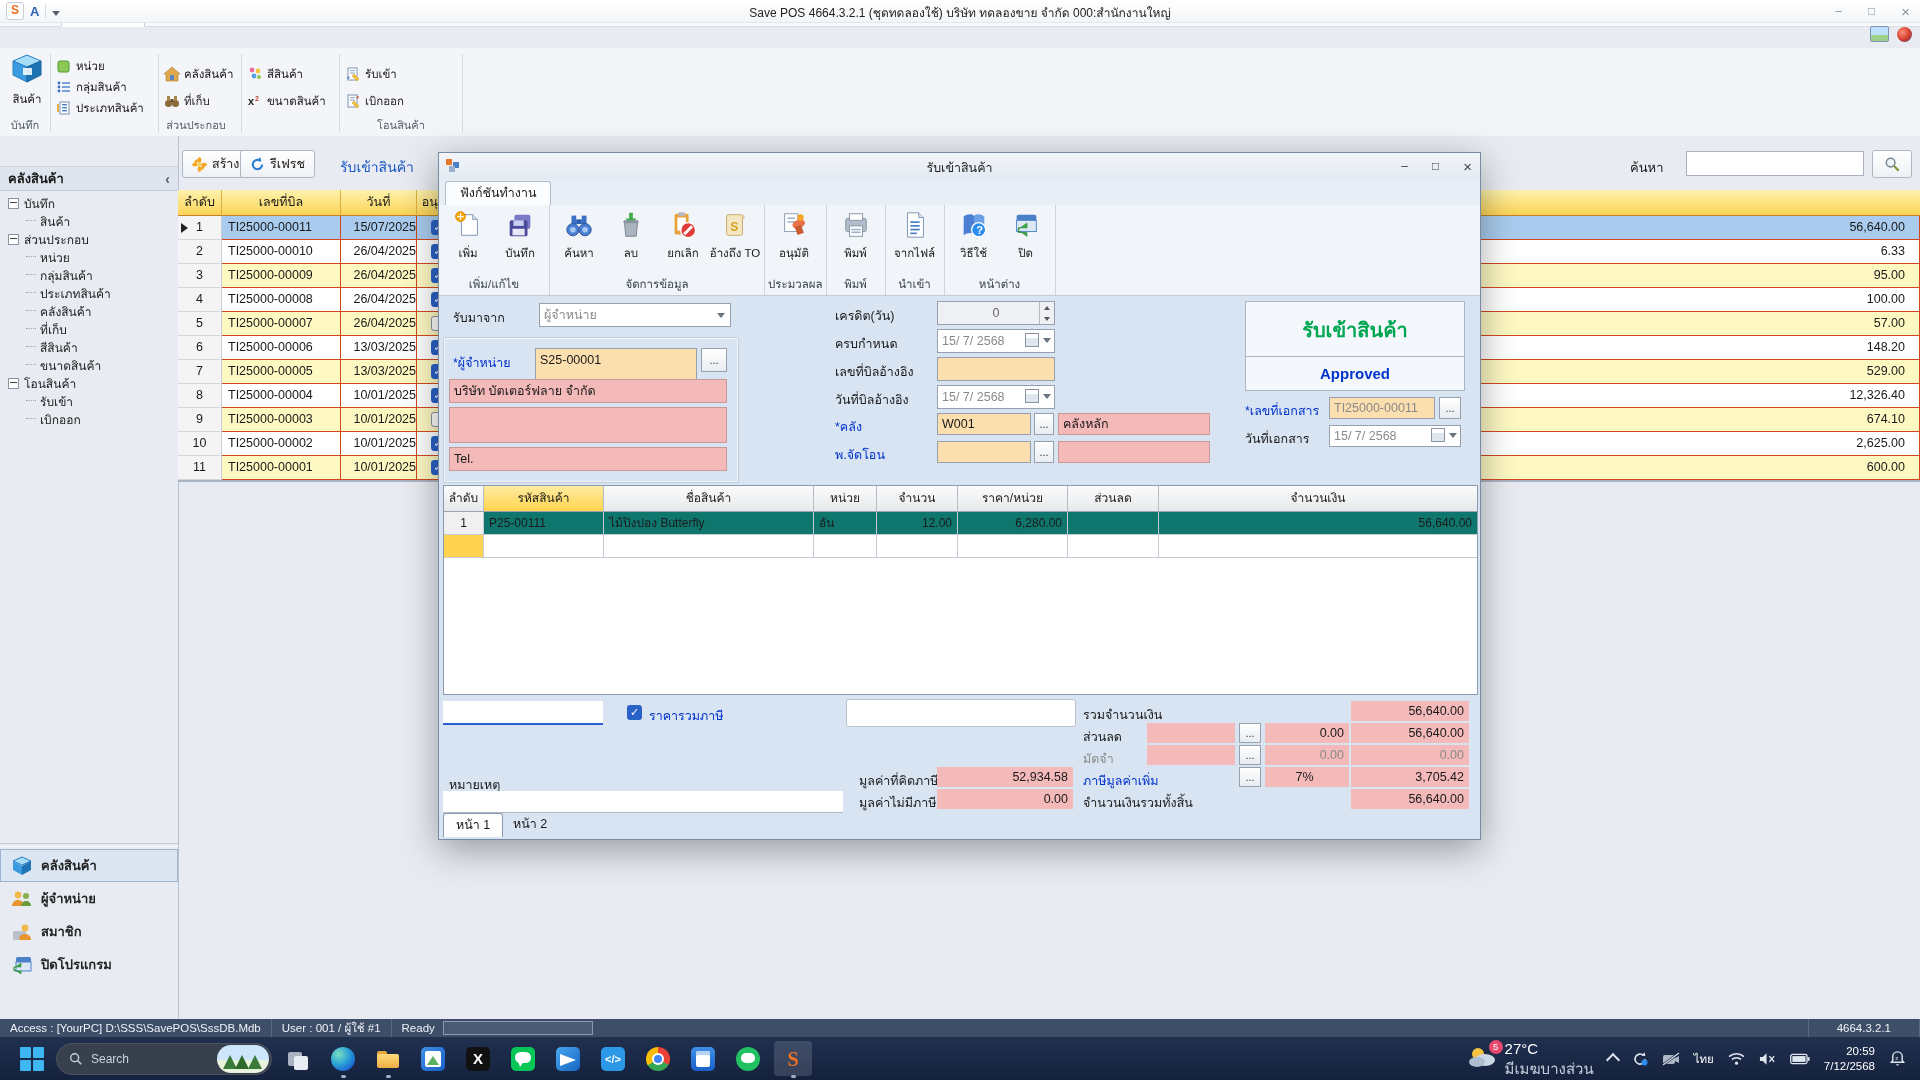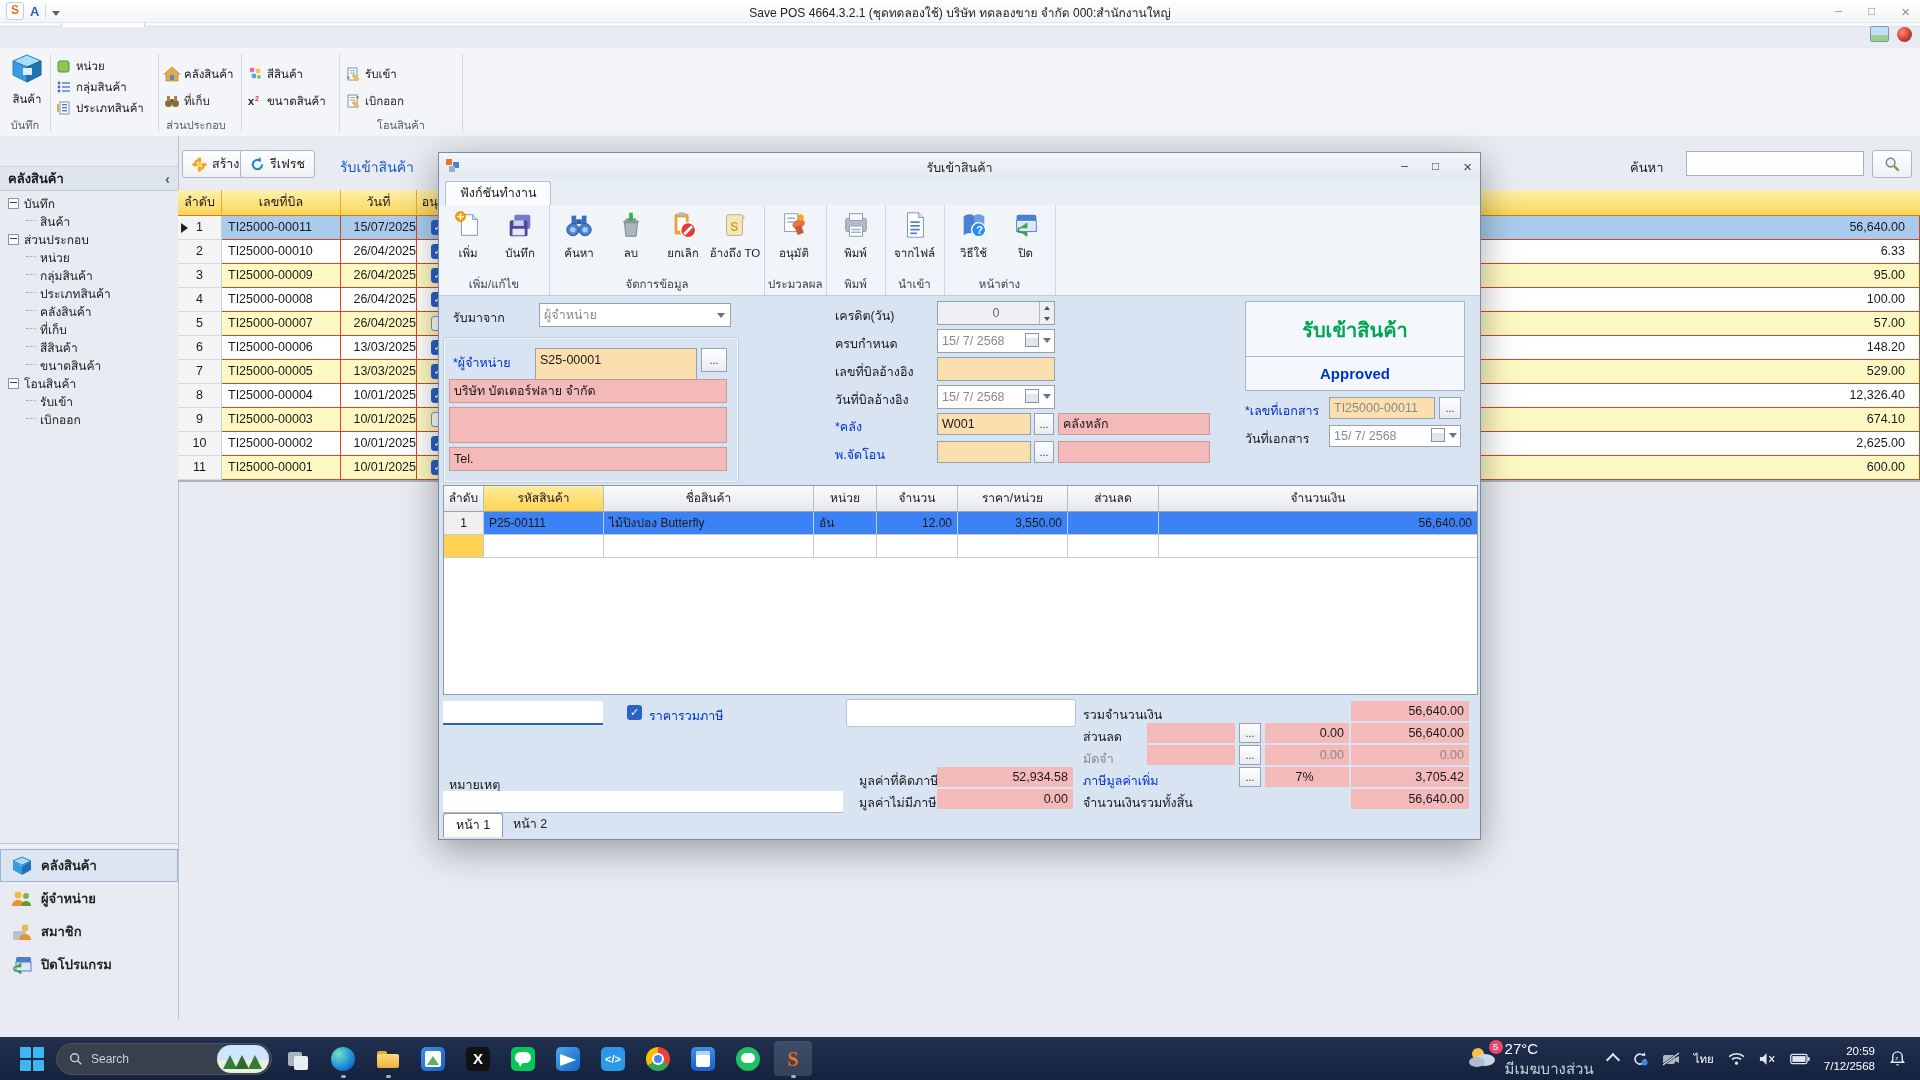--- a/index.html
+++ b/index.html
@@ -113,21 +113,21 @@
   .spin .dn::before{border-top:4px solid #555}
   .groupbox{position:absolute;border:1px solid #c2cdda;border-radius:2px;box-shadow:inset 0 0 0 1px #f2f6fa}
   .doc-panel{position:absolute;background:#f4f8fc;border:1px solid #aab6c4}
   .doc-title{color:#00a651;font-weight:bold;font-size:20px;text-align:center}
   .doc-status{color:#0033cc;font-weight:bold;font-size:15px;text-align:center}
   .items-box{left:4px;top:332px;width:1035px;height:210px;background:#fff;border:1px solid #8a9ab0;box-sizing:border-box}
   .i-head{display:flex;height:26px}
   .ih{background:linear-gradient(#fbfbfb,#e7e9ec);border-right:1px solid #b5bcc6;border-bottom:1px solid #9aa4b0;text-align:center;line-height:25px;font-size:12px;box-sizing:border-box}
   .ih.yellow{background:linear-gradient(#ffeca0,#ffd34f)}
   .i-row{display:flex;height:23px}
-  .ic{box-sizing:border-box;border-right:1px solid #c5cbd4;border-bottom:1px solid #c5cbd4;line-height:22px;font-size:12px;padding:0 5px;background:#3b82f6;white-space:nowrap;overflow:hidden}
+  .ic{box-sizing:border-box;border-right:1px solid #c5cbd4;border-bottom:1px solid #c5cbd4;line-height:22px;font-size:12px;padding:0 5px;background:#0f766e;white-space:nowrap;overflow:hidden}
   .i-row.empty .ic{background:#fff}
   .i-row.empty .ic.first{background:#ffd34f}
   .ic.seqc{background:#f0f0f0;text-align:center}
   .num{text-align:right}
   .dlg-footer{left:0;top:542px;width:100%;height:118px}
   .blue-input{position:absolute;background:#fff;border-bottom:2px solid #2a5fd0}
   .ck{position:absolute;width:15px;height:15px;background:#2a63c8;border-radius:3px;color:#fff;font-size:11px;line-height:14px;text-align:center}
   .tot-lbl{position:absolute;font-size:12.5px}
   .tot-val{position:absolute;background:#f4b9b9;box-sizing:border-box;font-size:12.5px;line-height:20px;text-align:right;padding-right:5px}
   .page-tab{position:absolute;height:24px;padding:0 12px;line-height:22px;font-size:12.5px;box-sizing:border-box}
@@ -811,21 +811,21 @@
         <div class="ih" style="width:91px">ส่วนลด</div>
         <div class="ih" style="flex:1;border-right:none">จำนวนเงิน</div>
       </div>
       <div>
           <div class="i-row">
             <div class="ic seqc" style="width: 40px;">1</div>
             <div class="ic" style="width: 120px;">P25-00111</div>
             <div class="ic" style="width: 210px;">ไม้ปิงปอง Butterfly</div>
             <div class="ic" style="width: 63px;">อัน</div>
             <div class="ic num" style="width: 81px;">12.00</div>
-            <div class="ic num" style="width: 110px;">3,550.00</div>
+            <div class="ic num" style="width: 110px;">6,280.00</div>
             <div class="ic" style="width: 91px;"></div>
             <div class="ic num" style="flex: 1 1 0%; border-right: none;">56,640.00</div>
           </div>
           <div class="i-row empty">
             <div class="ic first" style="width: 40px;"></div>
             <div class="ic" style="width: 120px;"></div>
             <div class="ic" style="width: 210px;"></div>
             <div class="ic" style="width: 63px;"></div>
             <div class="ic num" style="width: 81px;"></div>
             <div class="ic num" style="width: 110px;"></div>
@@ -870,20 +870,29 @@
       <div class="tot-val" style="left:912px;top:72px;width:118px;height:20px">3,705.42</div>
 
       <span class="tot-lbl" style="left:644px;top:98px">จำนวนเงินรวมทั้งสิ้น</span>
       <div class="tot-val" style="left:912px;top:94px;width:118px;height:20px">56,640.00</div>
     </div>
 
     <div class="page-tab active" style="left:4px;top:660px">หน้า 1</div>
     <div class="page-tab" style="left:62px;top:660px">หน้า 2</div>
   </div>
 
+  <div class="abs statusbar">
+    <div class="st-seg">Access : [YourPC] D:\SSS\SavePOS\SssDB.Mdb</div>
+    <div class="st-seg">User : 001 / ผู้ใช้ #1</div>
+    <div class="st-seg" style="border-right:none">
+      <span>Ready</span>
+      <span class="st-progress"></span>
+    </div>
+    <div class="st-right">4664.3.2.1</div>
+  </div>
 
   <div class="abs taskbar">
     <div class="start">
         <i></i>
         <i></i>
         <i></i>
         <i></i>
       </div>
     <div class="search-pill">
       <svg width="14" height="14" viewBox="0 0 16 16" style="margin-right:8px">

